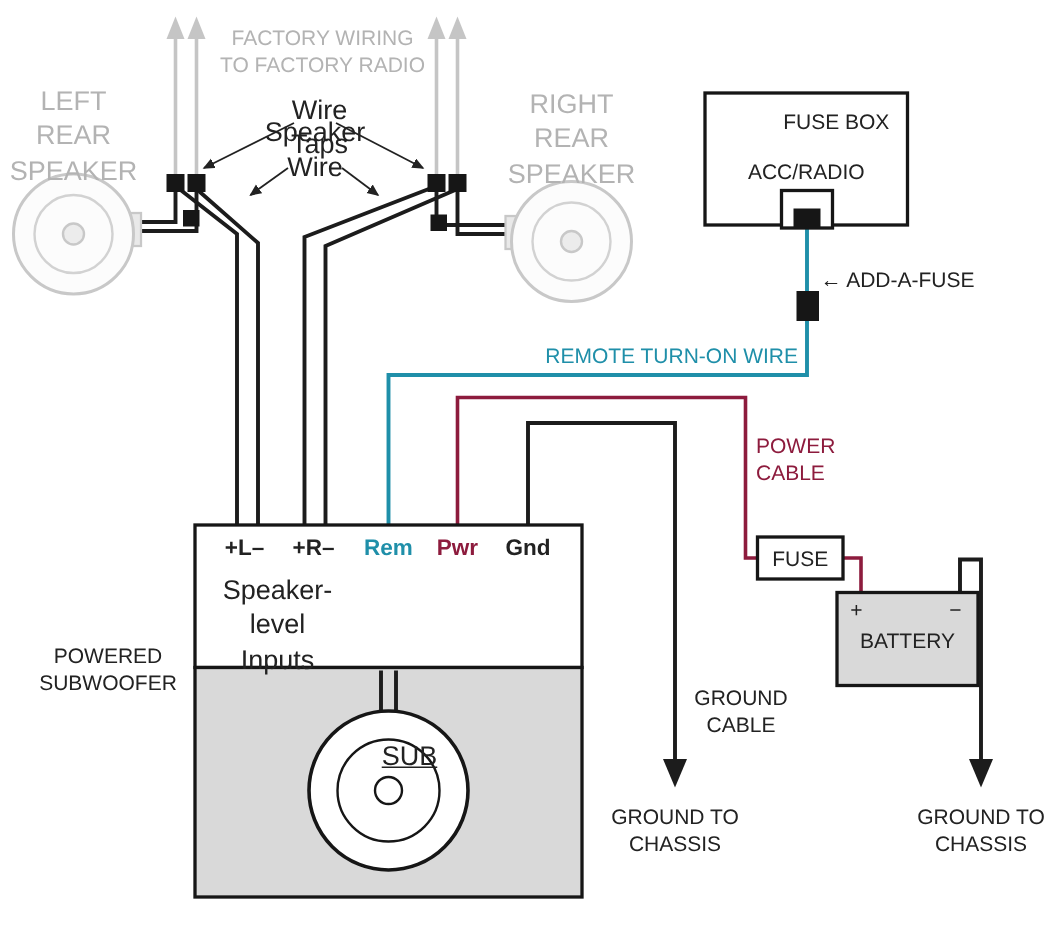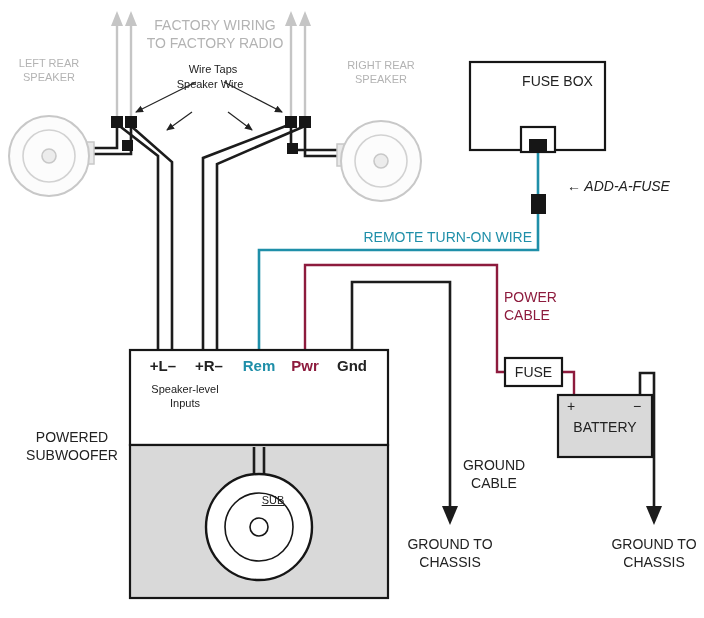--- a/index.html
+++ b/index.html
@@ -17,21 +17,21 @@
 
   .lbl {
     position: absolute;
     font-size: 14px;
     line-height: 1.3;
     color: #222222;
     white-space: pre-line;
   }
   .ctr { text-align: center; }
   .rgt { text-align: right; }
-  .sm  { font-size: 11px; }
+  .sm  { font-size: 18px; }
   .gray   { color: var(--gray-text, #b3b3b3); }
   .teal   { color: var(--teal, #1f8fa9); }
   .maroon { color: var(--maroon, #8d1b3d); }
   .term { font-size: 15px; font-weight: 600; }
 
   
   .w-black  { stroke: #1c1c1c; stroke-width: 2.6; fill: none; }
   .w-teal   { stroke: var(--teal, #1f8fa9); stroke-width: 2.6; fill: none; }
   .w-maroon { stroke: var(--maroon, #8d1b3d); stroke-width: 2.4; fill: none; }
   .w-gray   { stroke: var(--gray-line, #c5c5c5); stroke-width: 2.4; fill: none; }
@@ -151,22 +151,23 @@
 
   <div class="lbl ctr gray sm" style="left:330px; top:58px; width:102px;">RIGHT REAR
 SPEAKER</div>
 
   <div class="lbl ctr sm" style="left:181px; top:62px; width:64px;">Wire Taps</div>
 
   <div class="lbl ctr sm" style="left:168px; top:77px; width:84px;">Speaker Wire</div>
 
   <div class="lbl ctr" style="left:470px; top:72px; width:135px;margin-left:20px;">FUSE BOX</div>
 
-
-  <div class="lbl" style="left:567px; top:177px;font-style:italic;">← ADD-A-FUSE</div>
+  <div class="lbl ctr" style="left:470px; top:105px; width:135px;">ACC/RADIO</div>
+
+  <div class="lbl" style="left:547px; top:177px;">← ADD-A-FUSE</div>
 
   <div class="lbl rgt teal" style="left:348px; top:228px; width:184px;text-align:right;">REMOTE TURN-ON WIRE</div>
 
   <div class="lbl maroon" style="left:504px; top:288px;">POWER
 CABLE</div>
 
   <div class="lbl ctr" style="left:458px; top:456px; width:72px;">GROUND
 CABLE</div>
 
   <div class="lbl ctr" style="left:505px; top:363px; width:57px;">FUSE</div>

